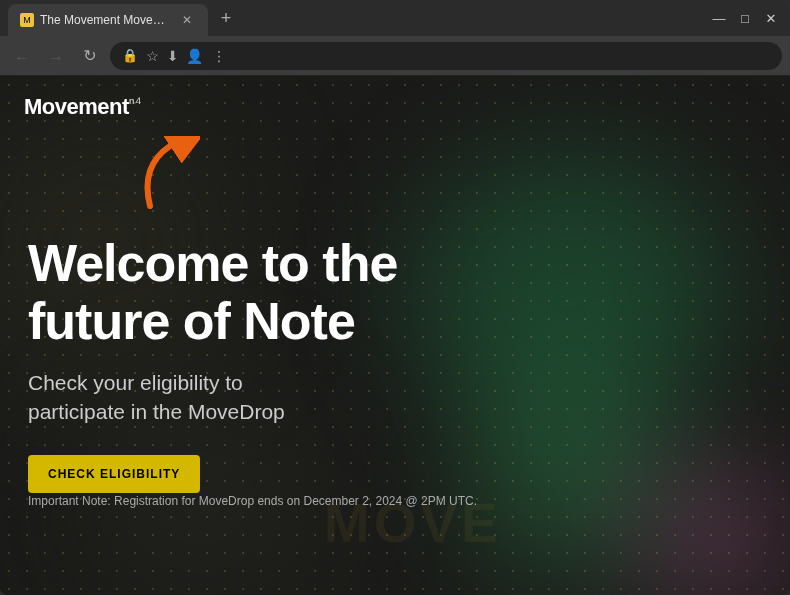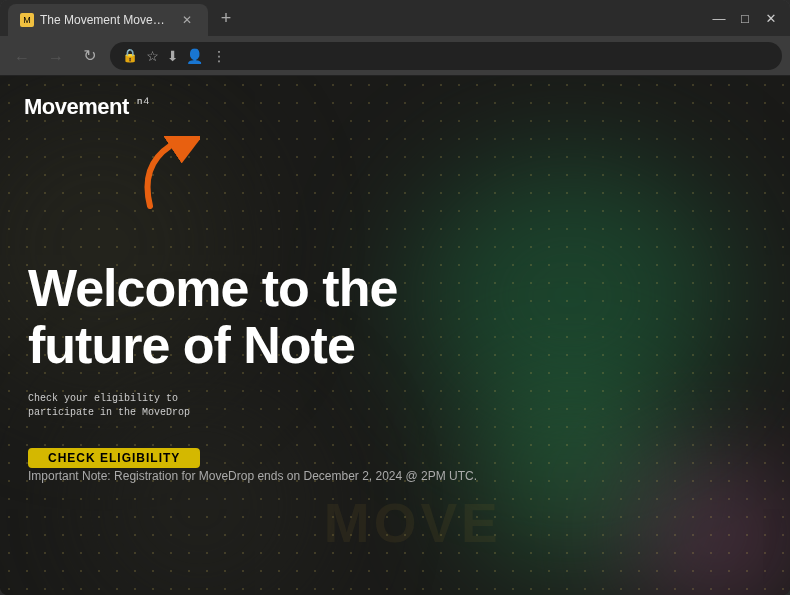--- a/index.html
+++ b/index.html
@@ -262,21 +262,21 @@
     
     .site-nav {
       padding: 18px 24px;
       display: flex;
       align-items: center;
     }
 
     .site-logo {
       display: flex;
       align-items: center;
-      gap: 8px;
+      gap: 0;
     }
 
     .logo-text {
       font-size: 22px;
       font-weight: 700;
       color: #ffffff;
       letter-spacing: -0.5px;
     }
 
     .logo-superscript {
@@ -298,36 +298,35 @@
     .main-title {
       font-size: 52px;
       font-weight: 700;
       color: #ffffff;
       line-height: 1.1;
       margin-bottom: 18px;
       letter-spacing: -1px;
     }
 
     .main-subtitle {
-      font-size: 10px;
+      font-size: 21px;
       color: #cccccc;
       margin-bottom: 28px;
       line-height: 1.4;
-      font-family: Liberation Mono, monospace;
     }
 
     .check-btn {
       display: inline-flex;
       align-items: center;
       background: #d4b800;
       color: #000000;
       font-size: 12px;
       font-weight: 700;
       letter-spacing: 1px;
-      padding: 1px 18px;
+      padding: 10px 18px;
       border-radius: 4px;
       cursor: pointer;
       width: fit-content;
       border: 2px solid #d4b800;
     }
 
     .important-note {
       font-size: 12px;
       color: #aaaaaa;
       margin-top: 1px;

